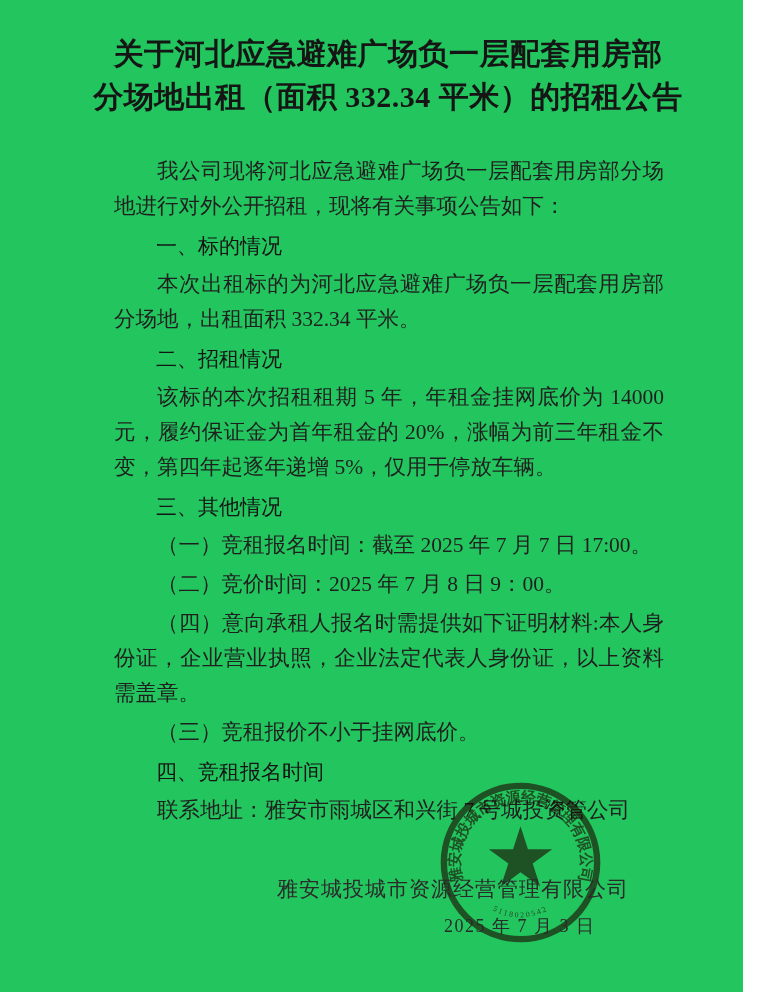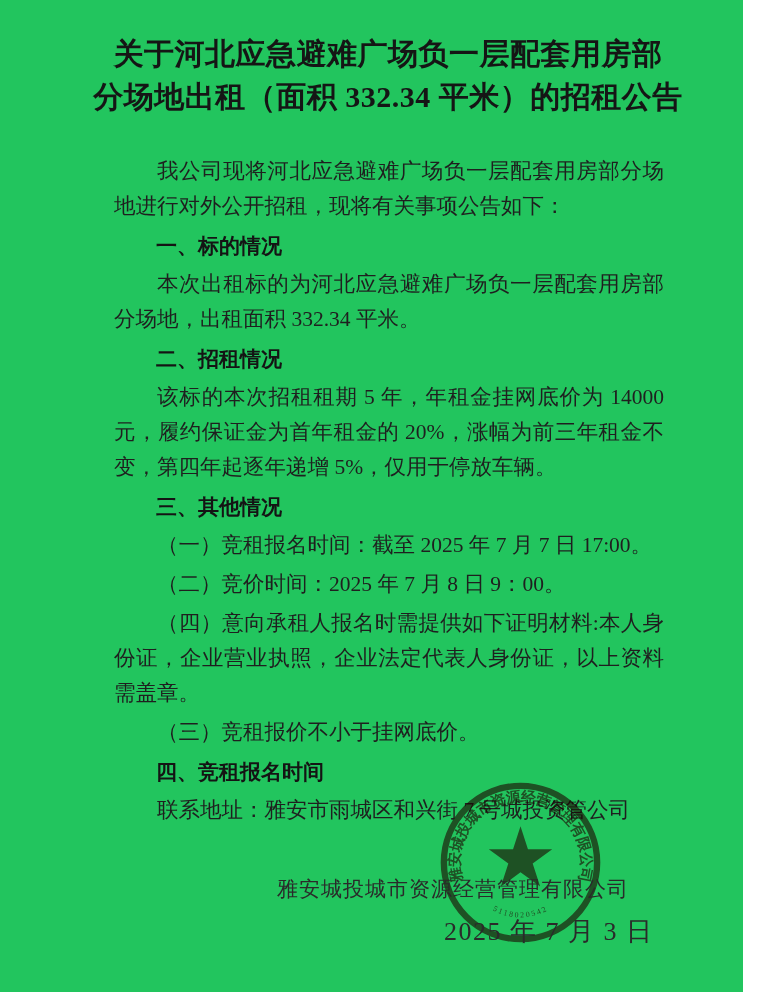--- a/index.html
+++ b/index.html
@@ -16,29 +16,29 @@
   .title .tline{display:block;}
   .content{
     position:absolute;top:150px;left:110px;width:558px;
     font-size:21.5px;line-height:35px;text-align:justify;
   }
   .content p{margin:4px;}
   p.body{text-indent:2em;}
   p.heading{
     text-indent:2em;
     font-family:"Liberation Sans","DejaVu Sans",sans-serif;
-    font-weight:bold;font-size:21px;color:#141414;
+    font-weight:normal;font-size:21px;color:#141414;
   }
   .sig-company{
     position:absolute;top:875px;right:114px;
     font-size:21px;letter-spacing:1px;color:#2a2a2a;z-index:3;
   }
   .sig-date{
     position:absolute;top:914px;left:444px;
-    font-size:26px;letter-spacing:1.5px;color:#2a2a2a;z-index:3;
+    font-size:18px;letter-spacing:1.5px;color:#2a2a2a;z-index:3;
   }
   .seal{
     position:absolute;left:437px;top:779px;width:167px;height:167px;
     z-index:2;opacity:0.88;mix-blend-mode:multiply;
   }
   .seal-ring{fill:none;stroke:var(--seal-color,#d8534a);stroke-width:6.5;}
   .seal-star{fill:var(--seal-color,#d8534a);}
   .seal-arc-text{
     font-family:"Liberation Serif","DejaVu Serif",serif;
     font-size:15px;font-weight:bold;letter-spacing:-0.5px;

